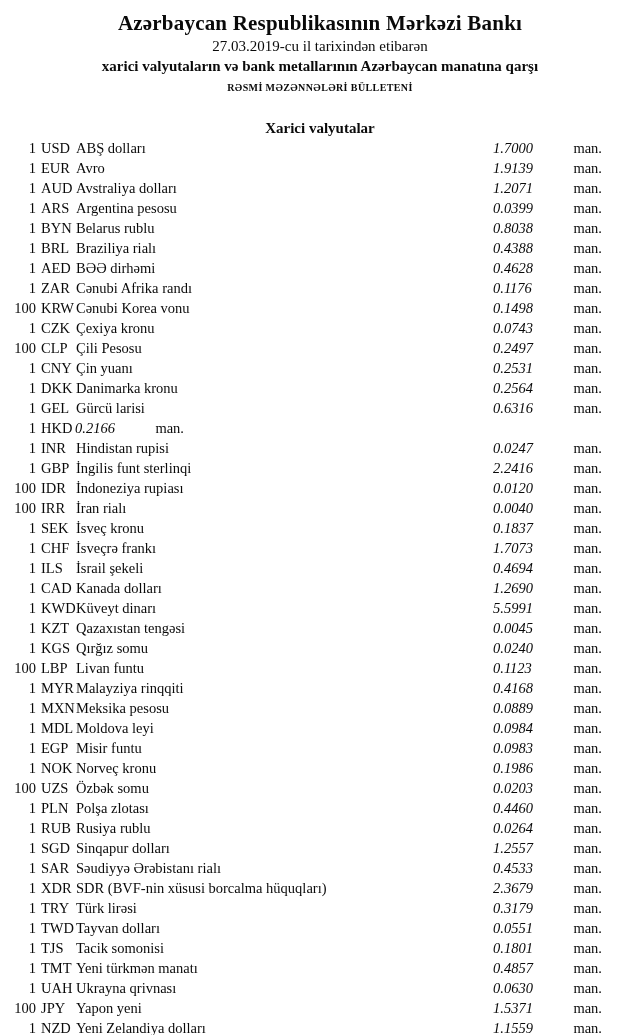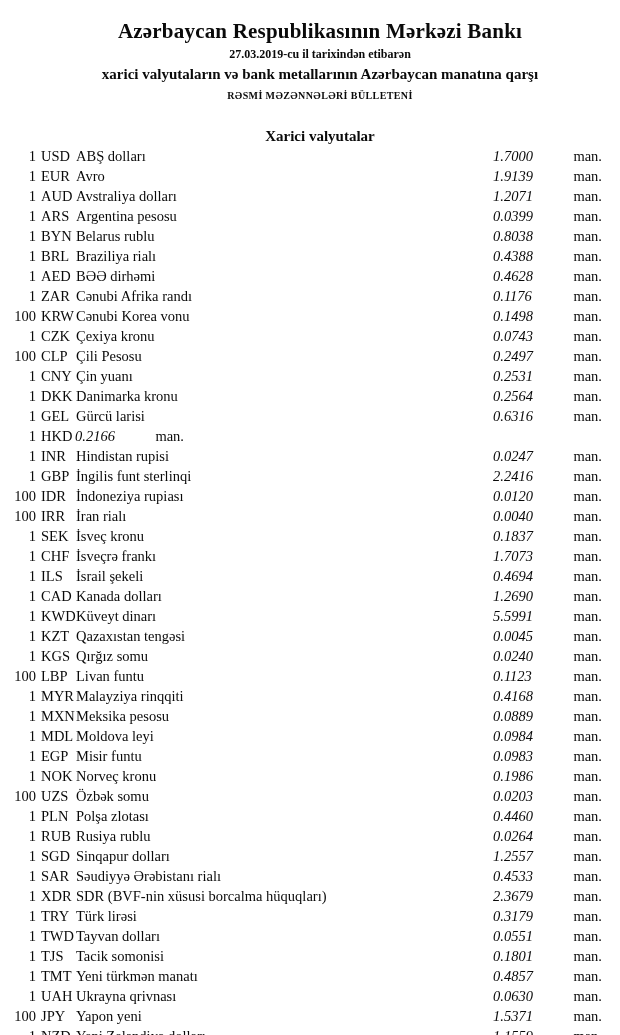--- a/index.html
+++ b/index.html
@@ -13,31 +13,31 @@
     height: 1035px;
     background: #ffffff;
     color: #0a0a0a;
     font-family: "Liberation Serif", "DejaVu Serif", serif;
     overflow: hidden;
     box-sizing: border-box;
   }
   .header {
     text-align: center;
     padding-left: 20px;
-    padding-top: 18px;
+    padding-top: 10px;
   }
   .bank-title {
     font-size: 21px;
     font-weight: bold;
     line-height: 26px;
     letter-spacing: 0.2px;
   }
   .date-line {
-    font-size: 12px;
-    font-weight: bold;
+    font-size: 15px;
+    font-weight: normal;
     line-height: 20px;
   }
   .subject-line {
     font-size: 15px;
     font-weight: bold;
     line-height: 20px;
   }
   .bulletin-title {
     font-size: 10px;
     font-weight: bold;

